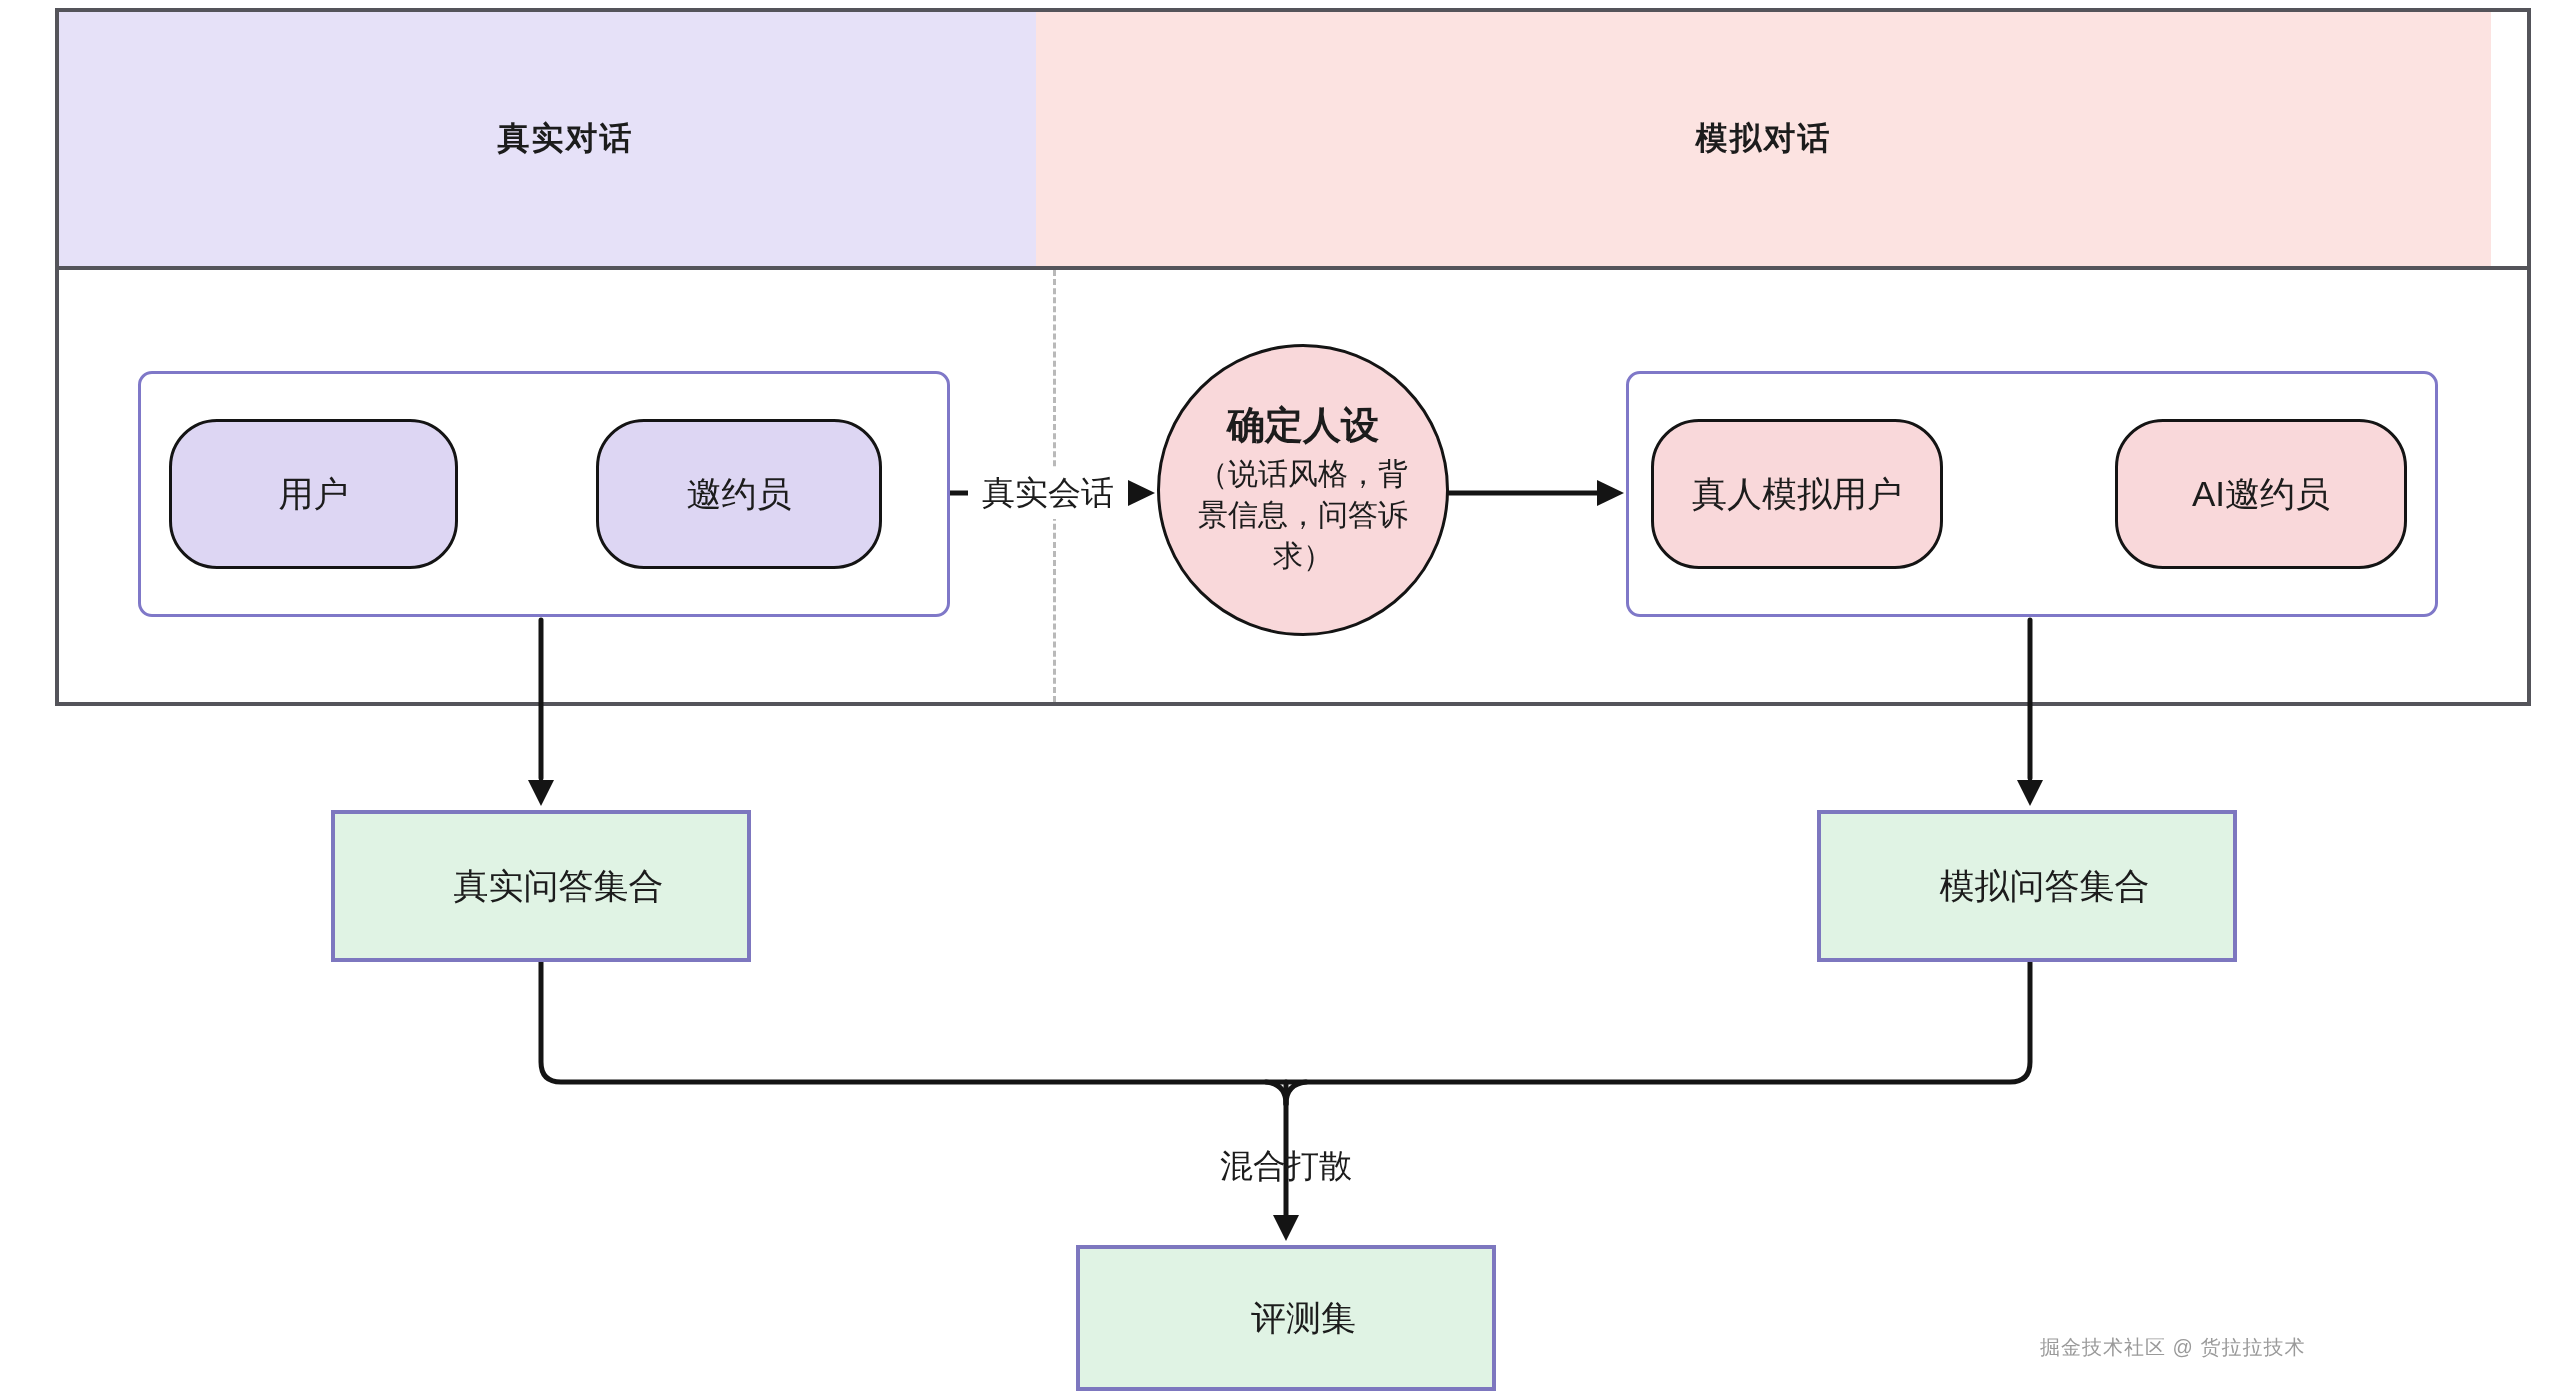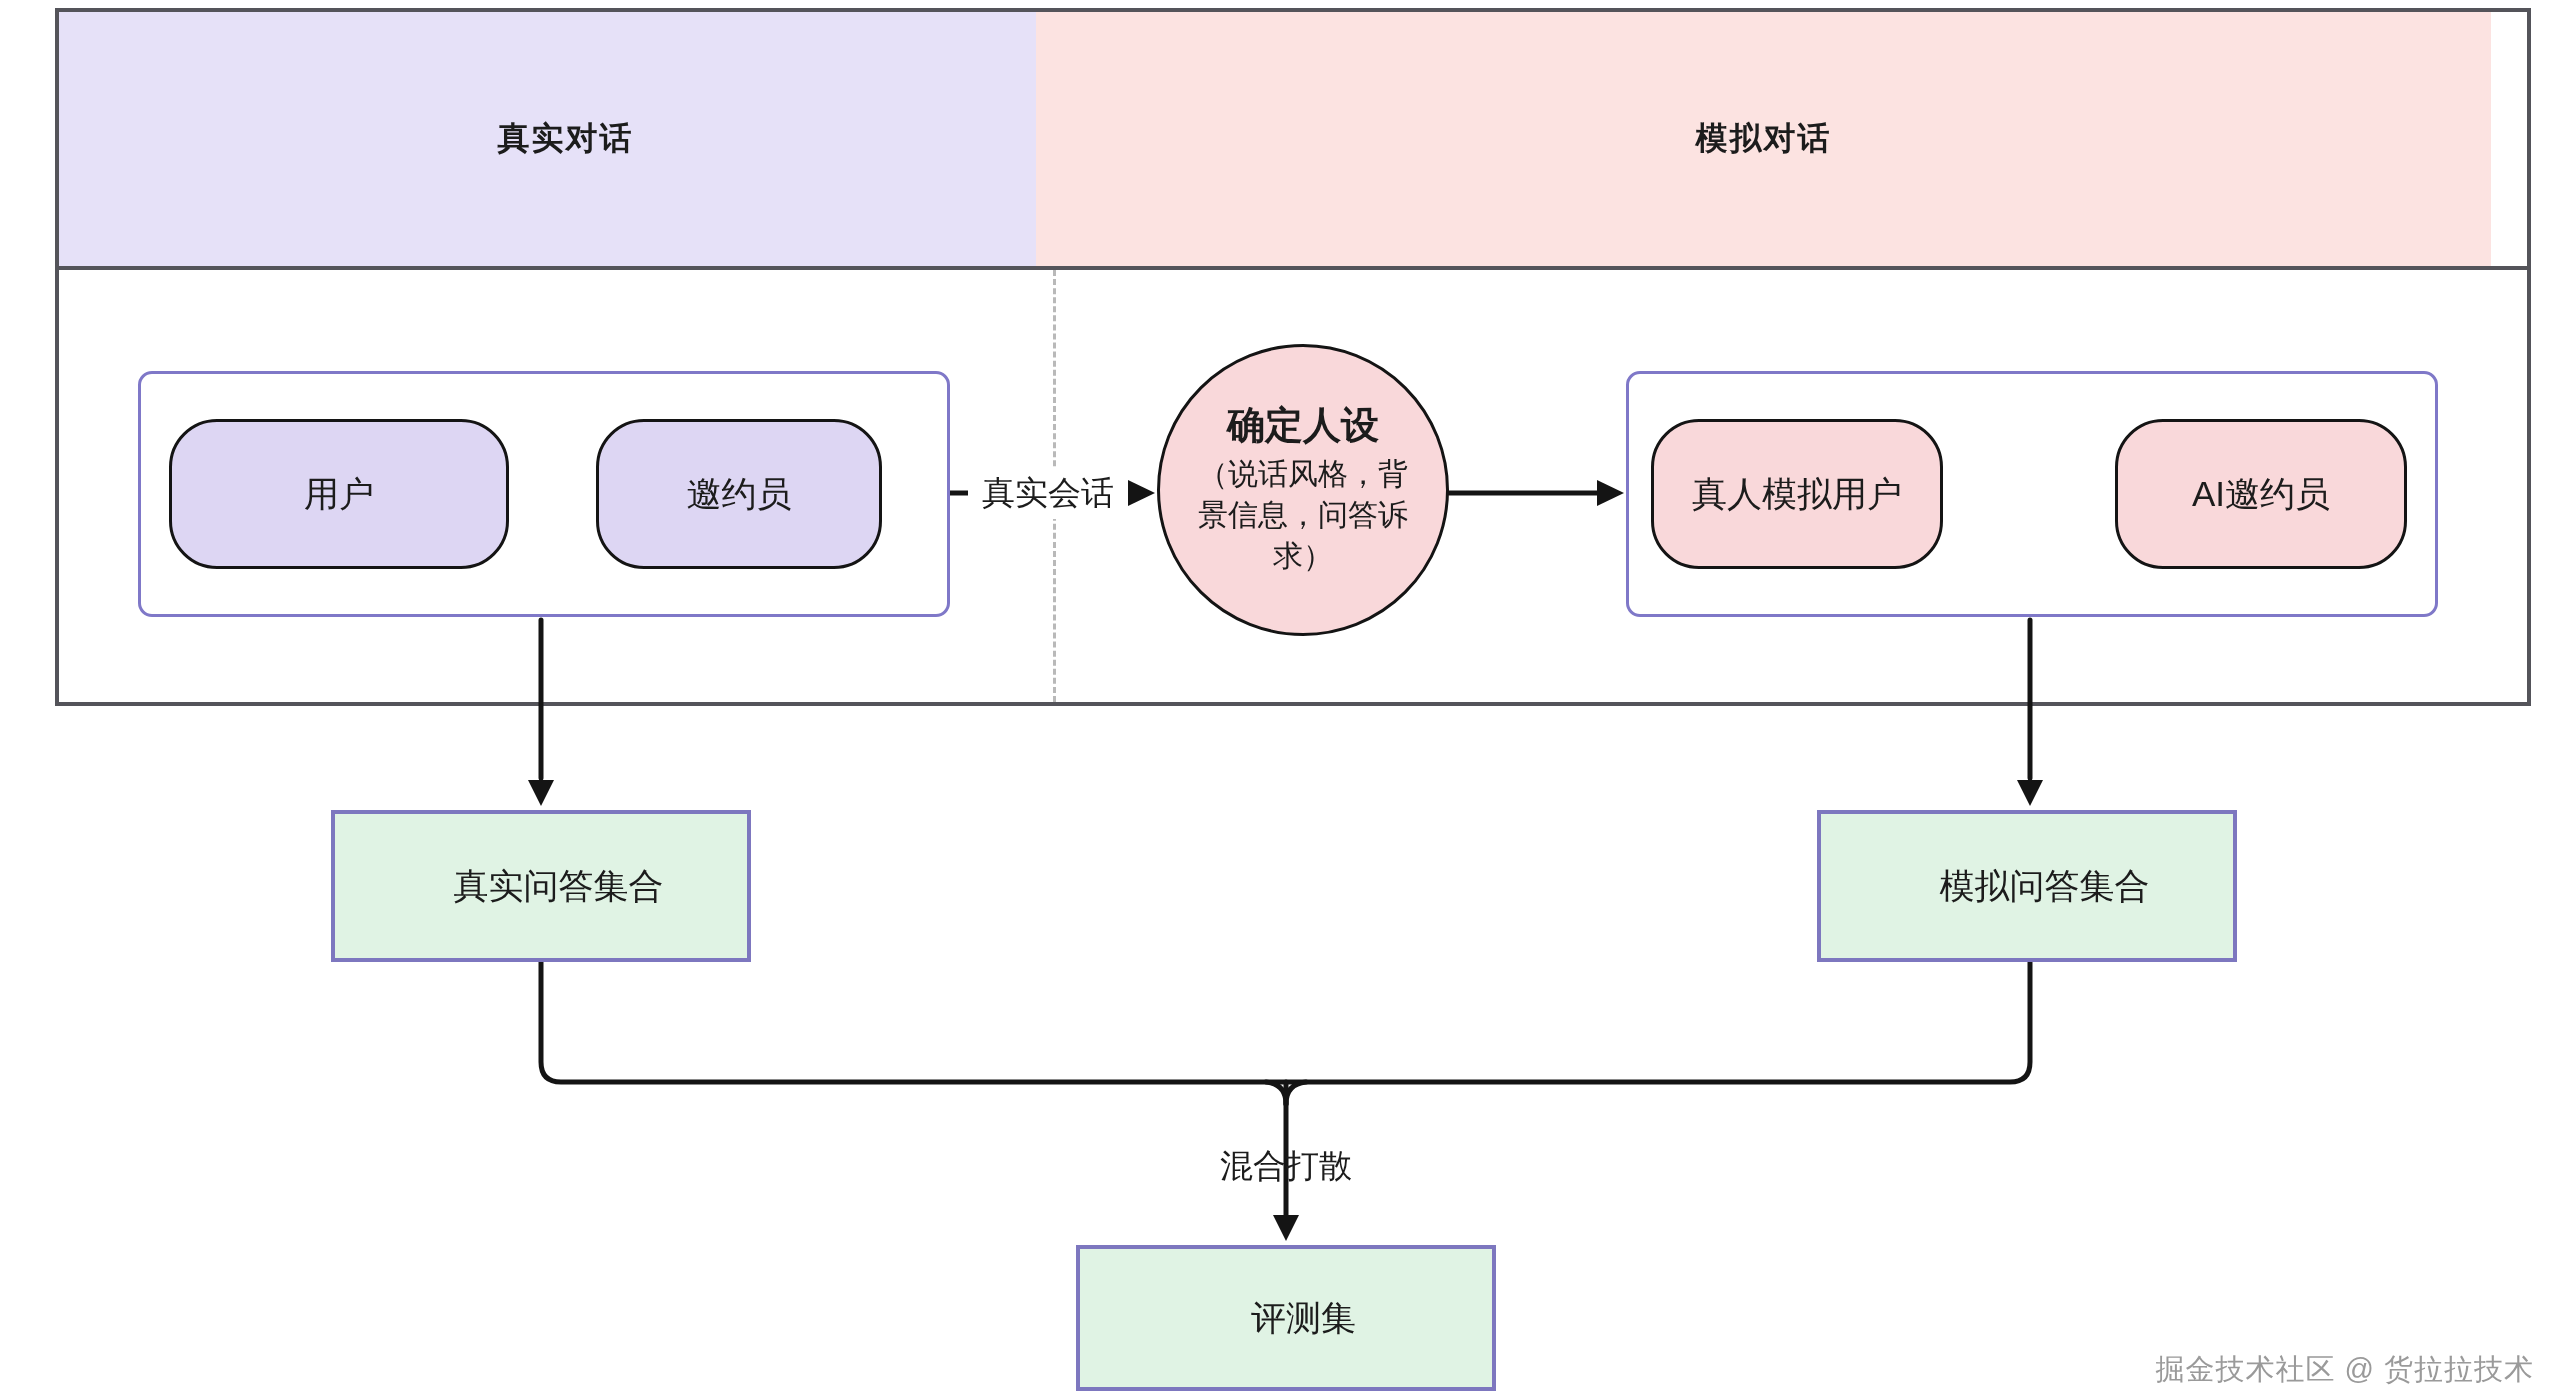--- a/index.html
+++ b/index.html
@@ -24,21 +24,21 @@
   
   .group-box{top:371px;width:812px;height:246px;background:#ffffff;border:3px solid #7f78c8;border-radius:14px;z-index:3;}
   .group-left{left:138px;}
   .group-right{left:1626px;}
 
   
   .pill{top:419px;height:150px;border:3px solid #141414;border-radius:48px;
         display:flex;align-items:center;justify-content:center;font-size:35px;z-index:4;}
   .pill-purple{background:#ddd6f3;}
   .pill-pink{background:#f9d8da;}
-  .pill-user{left:169px;width:340px;font-family:Liberation Mono, monospace;}
+  .pill-user{left:169px;width:289px;font-family:Liberation Mono, monospace;}
   .pill-inviter{left:596px;width:286px;}
   .pill-sim-user{left:1651px;width:292px;}
   .pill-ai{left:2115px;width:292px;}
 
   
   .persona{left:1157px;top:344px;width:292px;height:292px;border-radius:50%;
            background:#f9d8da;border:3px solid #141414;z-index:4;
            display:flex;flex-direction:column;align-items:center;justify-content:center;text-align:center;}
   .persona-title{font-size:38px;font-weight:700;line-height:1.2;margin-bottom:4px;}
   .persona-sub{font-size:30px;line-height:1.38;}
@@ -49,22 +49,22 @@
   .label-mix{left:1206px;top:1144px;width:160px;height:44px;background:transparent;}
 
   
   .result-box{background:#e0f3e4;border:4px solid #7d77bf;display:flex;align-items:center;justify-content:center;
               font-size:35px;z-index:4;padding-left:35px;}
   .result-left{left:331px;top:810px;width:420px;height:152px;}
   .result-right{left:1817px;top:810px;width:420px;height:152px;}
   .result-eval{left:1076px;top:1245px;width:420px;height:146px;}
 
   
-  .watermark{left:2040px;top:1334px;width:494px;text-align:right;font-size:29px;color:#9a9a9a;z-index:5;
-             text-shadow:2px 2px 1px rgba(255,255,255,0.95);letter-spacing:1px;margin-top:16px;}
+  .watermark{left:2040px;top:1334px;width:494px;font-size:20px;color:#9a9a9a;z-index:5;
+             text-shadow:2px 2px 1px rgba(255,255,255,0.95);letter-spacing:1px;}
 </style>
 </head>
 <body>
 
 <div class="page">
 
   <div class="abs table-outline"></div>
   <div class="abs header-cell header-left">
     <span>真实对话</span>
   </div>

